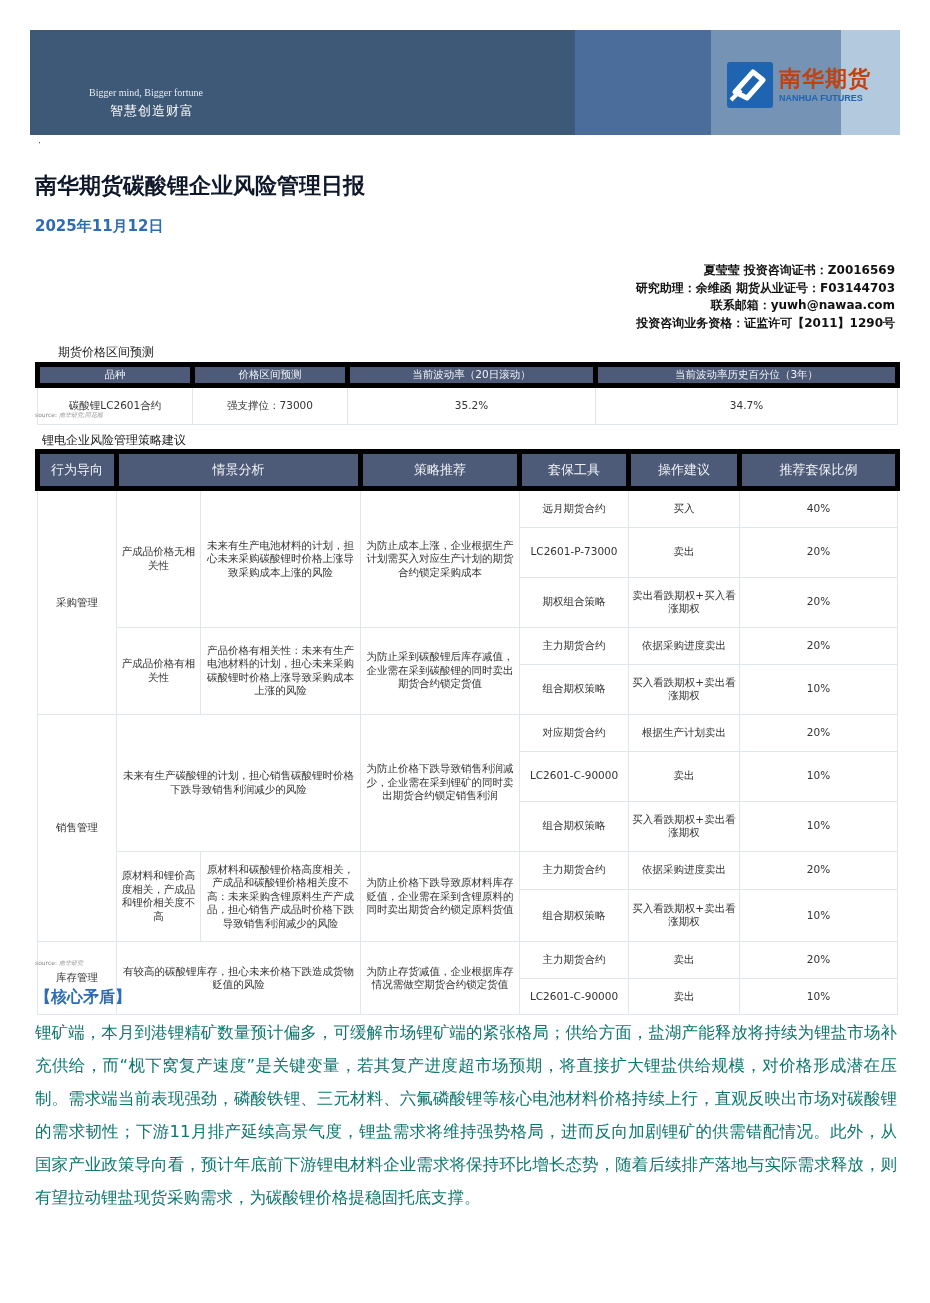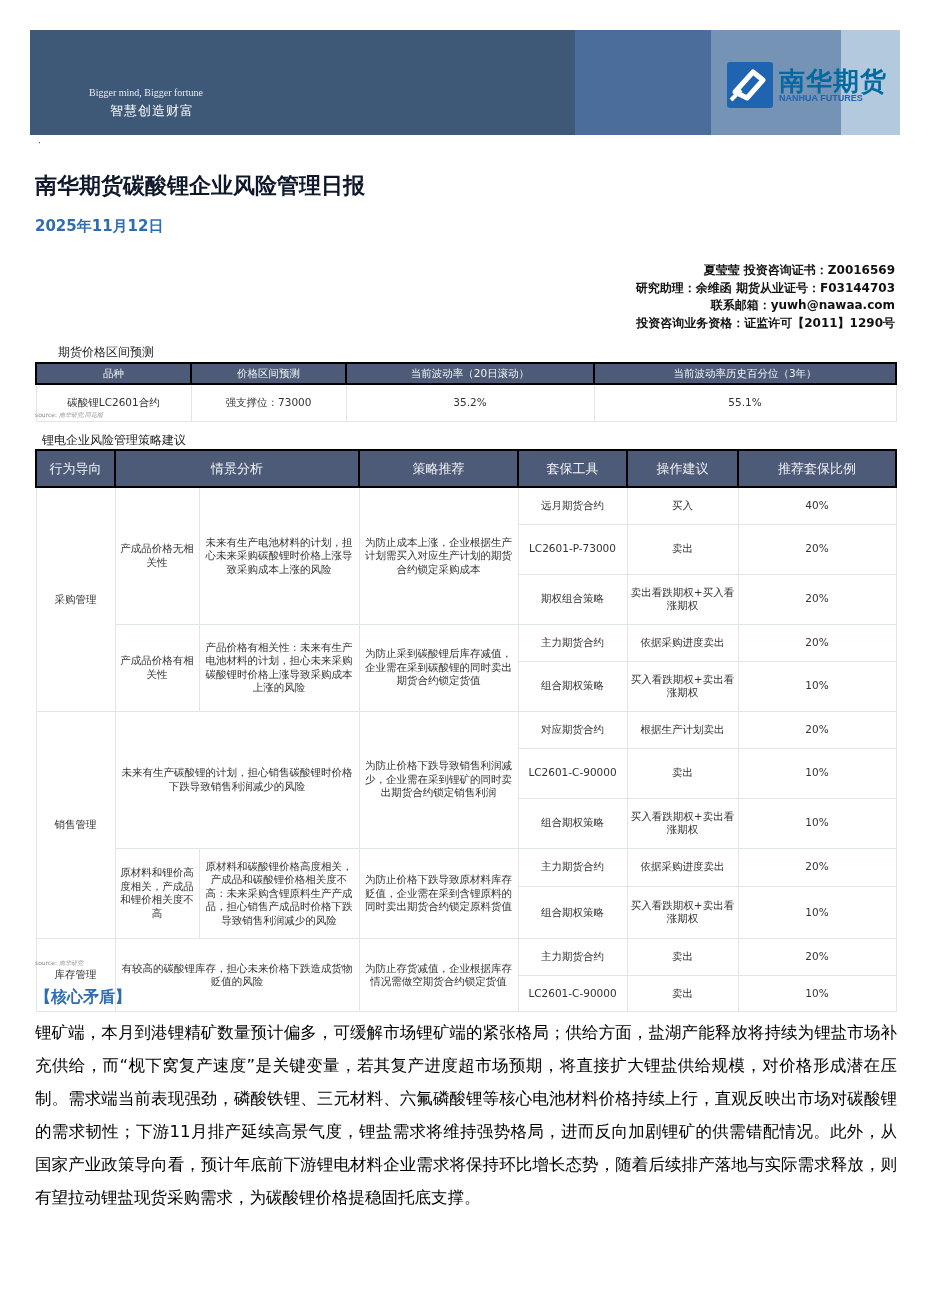--- a/index.html
+++ b/index.html
@@ -8,47 +8,47 @@
 
   .banner { position: absolute; left: 30px; top: 30px; width: 870px; height: 105px; background: #3e5877; }
   .banner .stripe1 { position: absolute; left: 545px; top: 0; width: 136px; height: 105px; background: #4a6d9b; }
   .banner .stripe2 { position: absolute; left: 681px; top: 0; width: 130px; height: 105px; background: #7593b5; }
   .banner .stripe3 { position: absolute; left: 811px; top: 0; width: 59px; height: 105px; background: #b3c9de; }
   .banner .slogan-en { position: absolute; left: 59px; top: 57px; font-size: 10px; color: #e6ecf3; font-family: Liberation Serif, serif; }
   .banner .slogan-cn { position: absolute; left: 80px; top: 72px; font-size: 13px; color: #ffffff; letter-spacing: 1px; }
   .logo { position: absolute; left: 727px; top: 62px; width: 170px; height: 48px; }
   .logo .mark { position: absolute; left: 0; top: 0; width: 46px; height: 46px; background: #1e64b1; border-radius: 3px; }
   .logo .mark svg { position: absolute; left: 0; top: 0; }
-  .logo .cn { position: absolute; left: 52px; top: 2px; font-size: 26px; font-weight: bold; color: #0369a1; letter-spacing: 1px; }
+  .logo .cn { position: absolute; left: 52px; top: 2px; font-size: 22px; font-weight: bold; color: #c2410c; letter-spacing: 1px; }
   .logo .en { position: absolute; left: 52px; top: 31px; font-size: 9px; font-weight: bold; color: #1e64b1; font-family: "Liberation Sans", sans-serif; }
 
   .dot { position: absolute; left: 38px; top: 138px; font-size: 9px; color: #444; }
 
   .title { position: absolute; left: 35px; top: 171px; font-size: 22px; font-weight: bold; color: #0f172a; }
   .date { position: absolute; left: 35px; top: 217px; font-size: 15px; font-weight: bold; color: #2e6db4; }
 
   .author { position: absolute; right: 35px; top: 262px; text-align: right; font-size: 12px; font-weight: bold; color: #111; line-height: 17.5px; }
 
   .section-label { position: absolute; left: 42px; font-size: 12px; color: #222; }
   .source { position: absolute; left: 35px; font-size: 6px; color: #888; }
   .source i { color: #999; }
 
   table { border-collapse: collapse; position: absolute; left: 35px; width: 860px; table-layout: fixed; font-size: 10.5px; color: #333; }
-  th { background: #4e5b78; color: #f2f4f8; font-weight: normal; border: 2px solid #000000; text-align: center; }
+  th { background: #4e5b78; color: #f2f4f8; font-weight: normal; border: 5px solid #000000; text-align: center; }
   td { border: 1px solid #e1e5ec; text-align: center; vertical-align: middle; line-height: 13.5px; padding: 11px 1px; }
 
   #price-table { top: 362px; }
   #price-table th { height: 21px; }
   #price-table td { height: 23px; }
 
   #strategy-table { top: 449px; }
   #strategy-table th { height: 37px; font-size: 13px; }
 
   .core-title { position: absolute; left: 35px; top: 987px; font-size: 16px; font-weight: bold; color: #2e6db4; }
-  .core-body { position: absolute; left: 35px; top: 1016px; width: 862px; font-size: 16.5px; line-height: 33px; color: #000000; text-align: justify; }
+  .core-body { position: absolute; left: 35px; top: 1016px; width: 862px; font-size: 16.5px; line-height: 33px; color: #0f766e; text-align: justify; }
 </style>
 </head>
 <body>
 
 <div class="banner">
   <div class="stripe1"></div>
   <div class="stripe2"></div>
   <div class="stripe3"></div>
   <div class="slogan-en">Bigger mind, Bigger fortune</div>
   <div class="slogan-cn">智慧创造财富</div>
@@ -88,21 +88,21 @@
       <tr>
     <th>品种</th>
     <th>价格区间预测</th>
     <th>当前波动率（20日滚动）</th>
     <th>当前波动率历史百分位（3年）</th>
   </tr>
   <tr>
     <td>碳酸锂LC2601合约</td>
     <td>强支撑位：73000</td>
     <td>35.2%</td>
-    <td>55.1%</td>
+    <td>34.7%</td>
   </tr>
 </tbody>
   </table>
 <div class="source" style="top:411px;">
   <span>source:</span>
   <i>南华研究,同花顺</i>
 </div>
 
 <div class="section-label" style="top:432px;">锂电企业风险管理策略建议</div>
 <table id="strategy-table">

